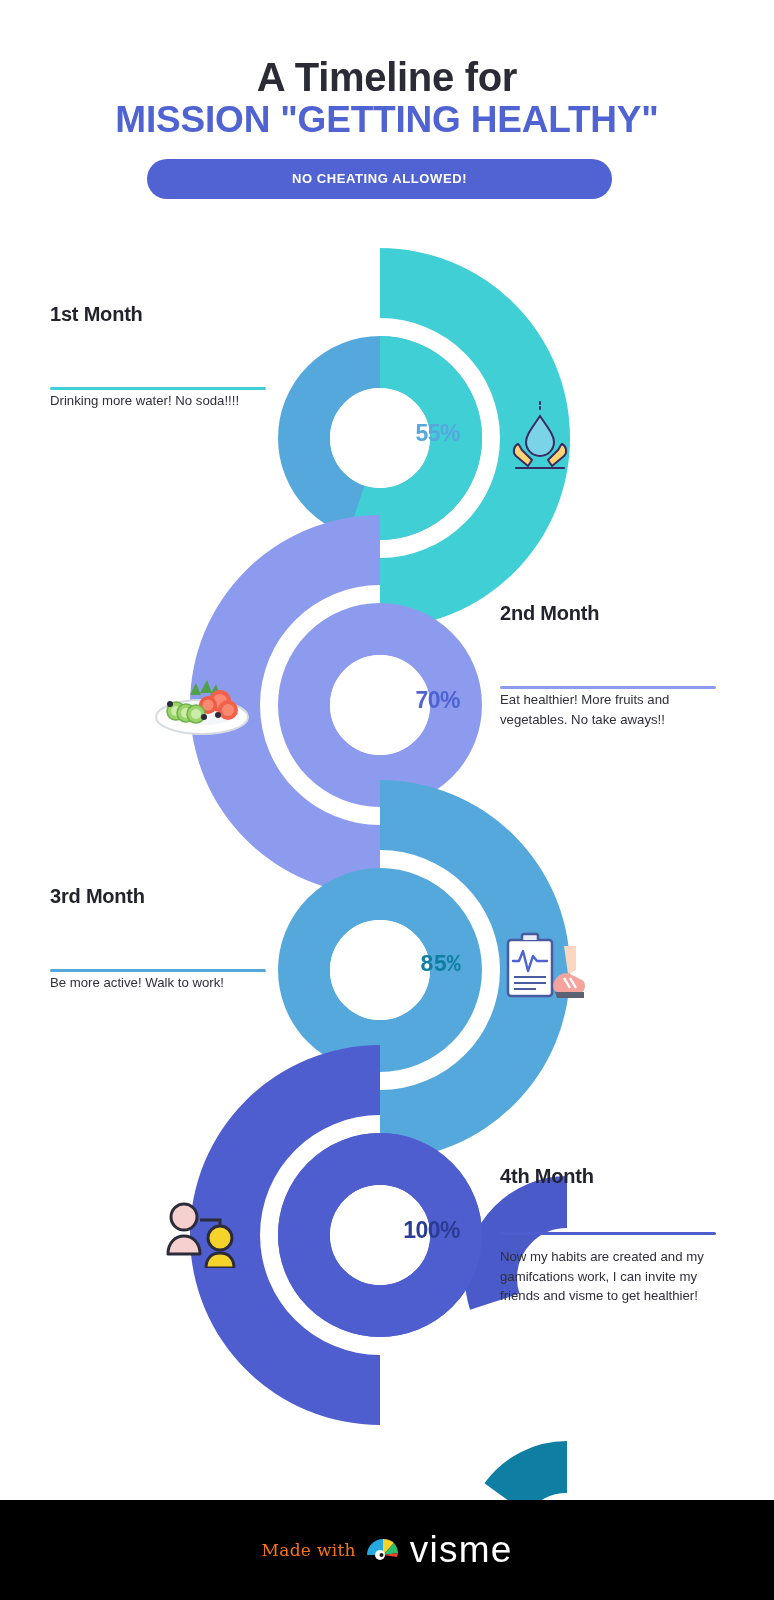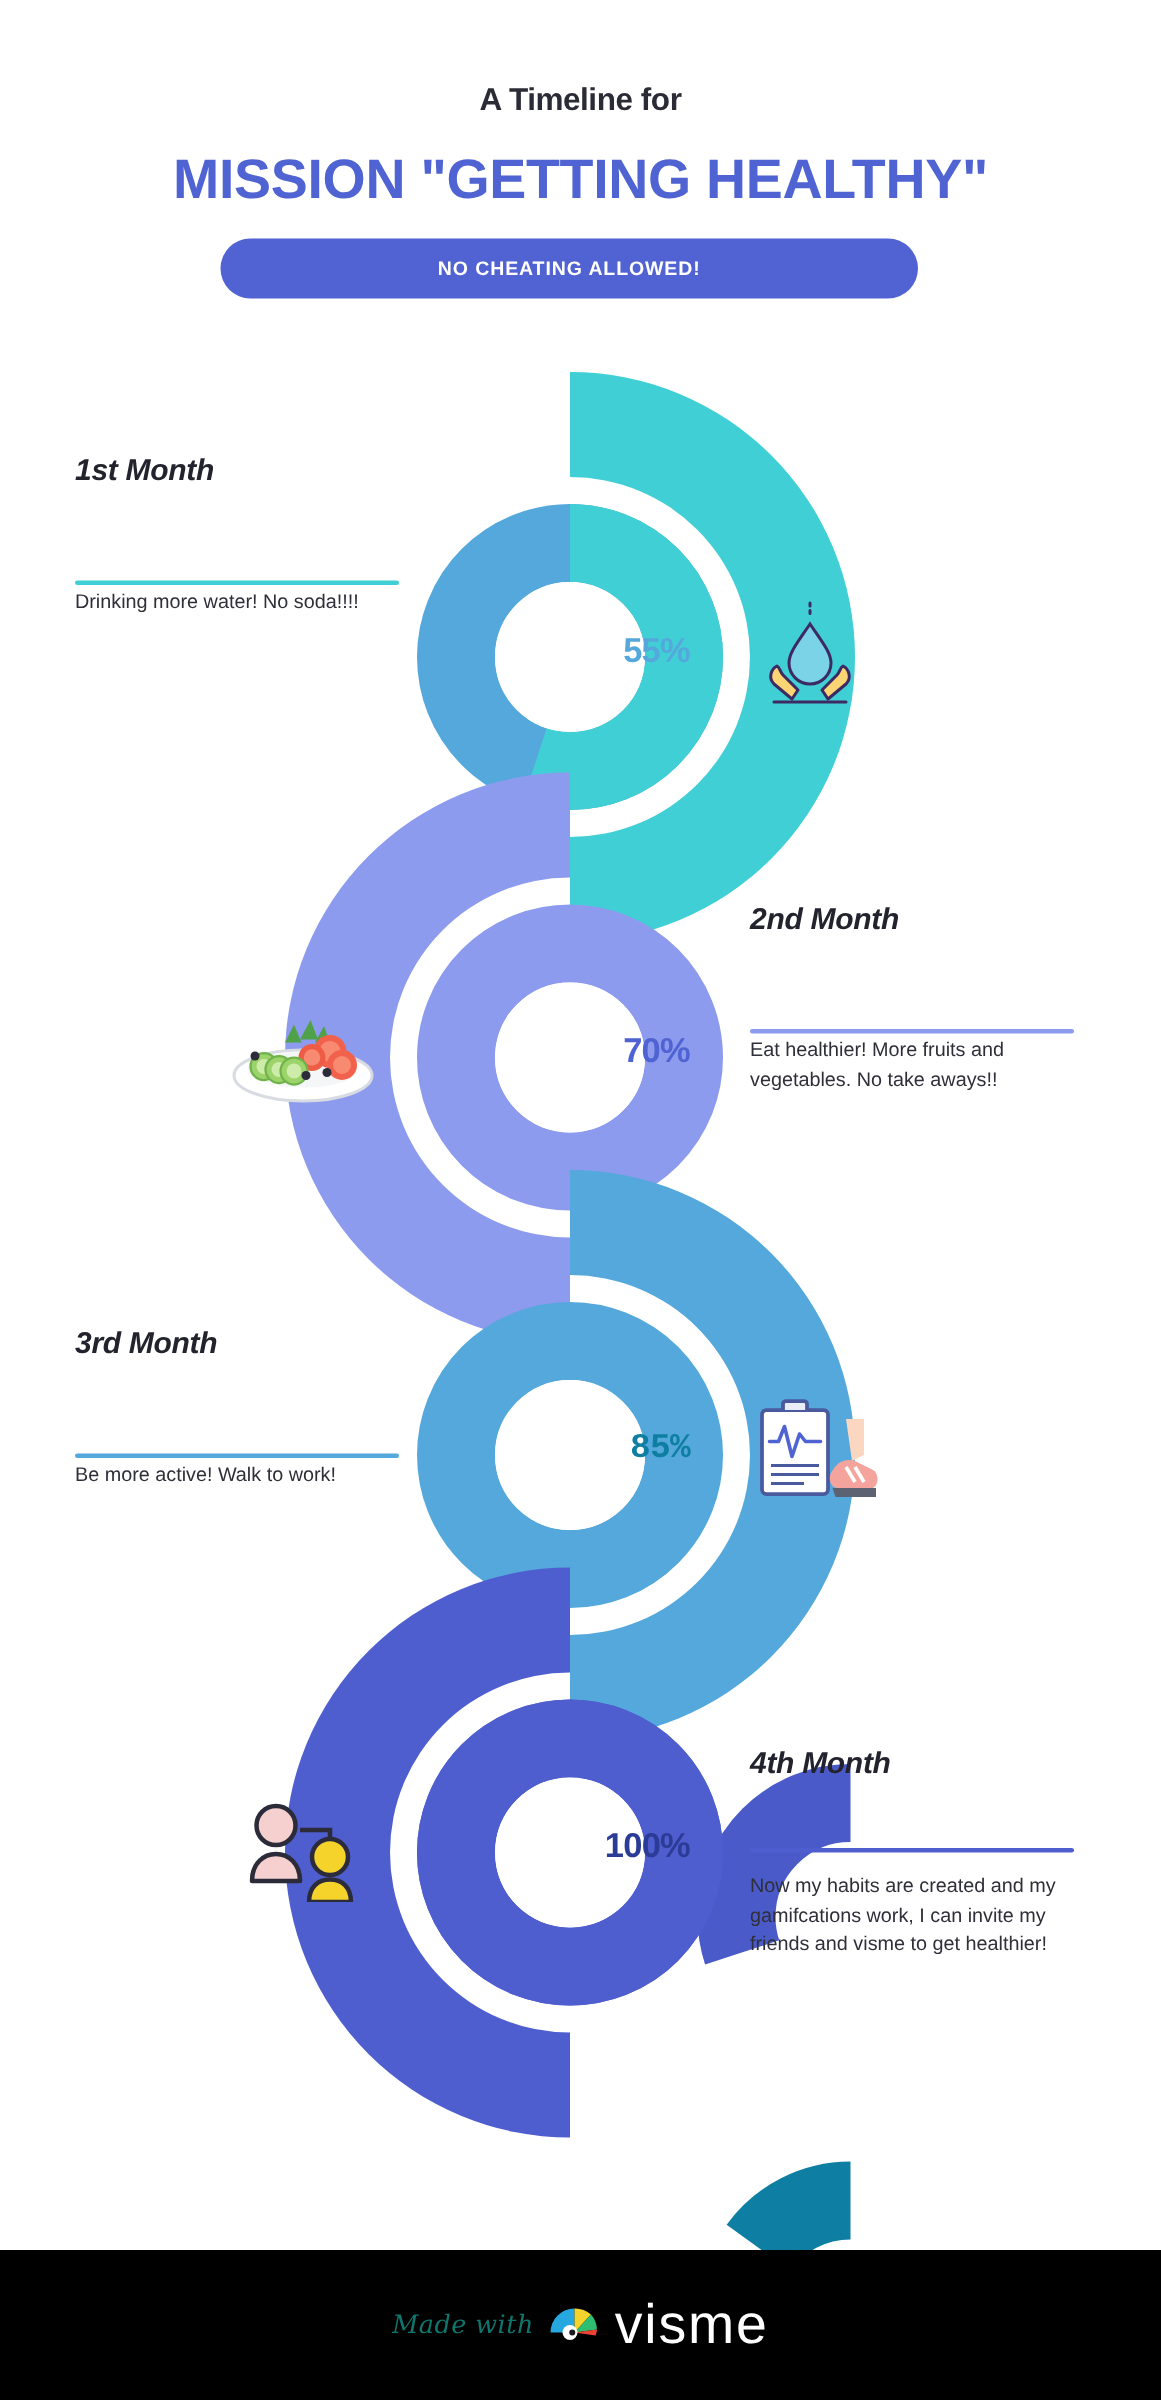--- a/index.html
+++ b/index.html
@@ -25,21 +25,21 @@
     position: absolute;
     top: 0; left: 0;
     width: 774px;
     height: 230px;
     text-align: center;
   }
 
   #title-line1 {
     position: absolute;
     top: 55px; left: 0; width: 774px;
-    font-size: 21px;
+    font-size: 40px;
     font-weight: bold;
     letter-spacing: -0.3px;
     color: #2b2b36;
   }
 
   #title-line2 {
     position: absolute;
     top: 99px; left: 0; width: 774px;
     font-size: 37px;
     font-weight: bold;
@@ -83,21 +83,20 @@
   .textblock { position: absolute; width: 232px; }
   .textblock.left  { left: 50px;  text-align: left; }
   .textblock.right { left: 500px; text-align: left; }
 
   .month-label {
     font-size: 20px;
     font-weight: bold;
     color: #23232e;
     letter-spacing: -0.2px;
     white-space: nowrap;
-    font-style: italic;
   }
 
   .divider {
     height: 3px;
     width: 216px;
     margin-top: 61px;
     border-radius: 2px;
   }
 
   .desc {
@@ -125,23 +124,22 @@
     position: absolute;
     left: 0; top: 1500px;
     width: 774px; height: 100px;
     background: #000000;
     display: flex;
     align-items: center;
     justify-content: center;
     gap: 9px;
   }
   #made-with {
-    color: #0f766e;
+    color: #f97316;
     font-family: "DejaVu Serif", serif;
-    font-style: italic;
     font-size: 17px;
     letter-spacing: 0.3px;
   }
   #visme-word {
     color: #ffffff;
     font-size: 37px;
     letter-spacing: 1.2px;
     font-weight: 400;
   }
 </style>

